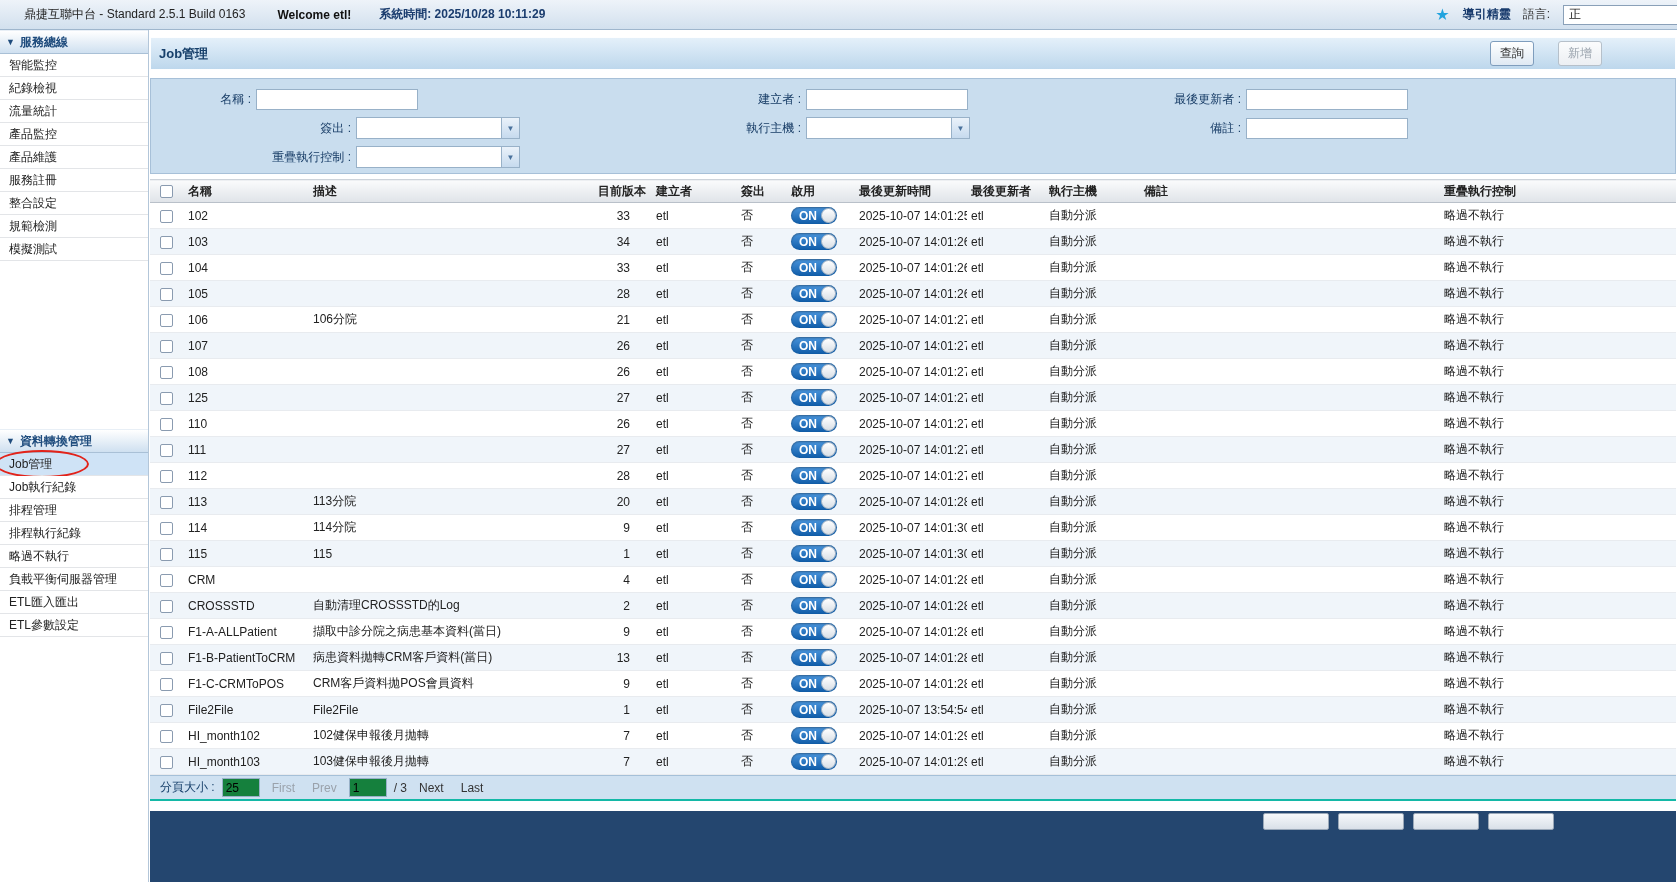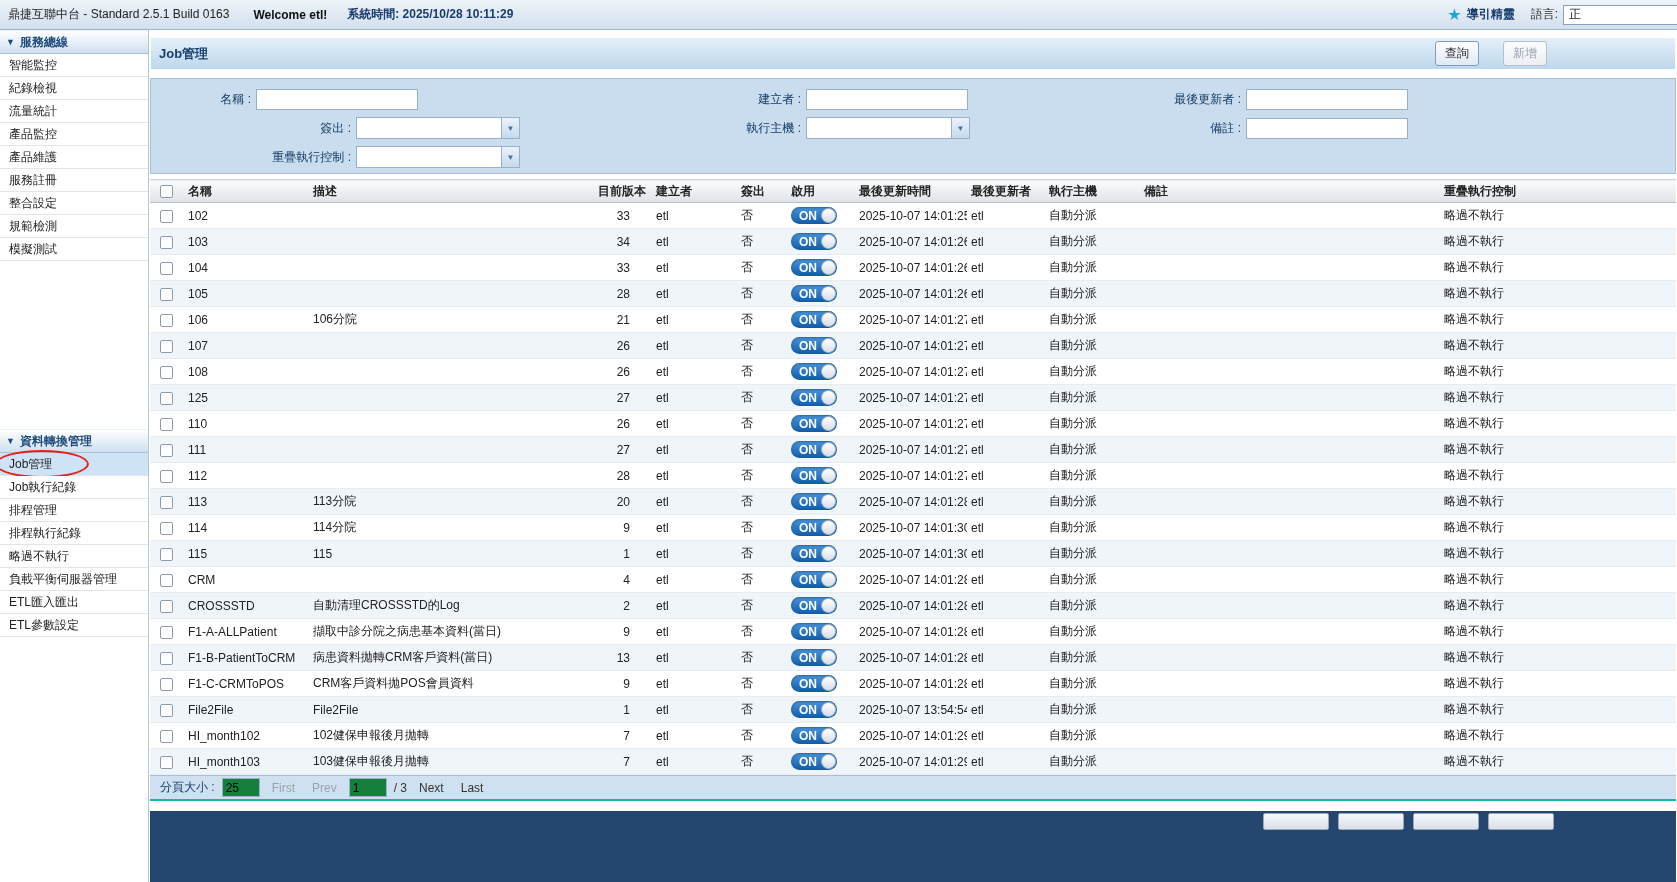--- a/index.html
+++ b/index.html
@@ -7,28 +7,28 @@
   html,body { margin:0; padding:0; }
   body {
     width:1677px; height:882px; overflow:hidden; background:#fff;
     font-family:"Liberation Sans","DejaVu Sans",sans-serif; font-size:12px; color:#222;
   }
   .app { display:flex; flex-direction:column; width:1677px; height:882px; }
 
   
   .topbar {
     height:30px; flex:0 0 30px; display:flex; align-items:center; overflow:hidden;
-    background:linear-gradient(#eef3f9,#d2e0ee); border-bottom:1px solid #9fb6cd; padding:0 0 0 8px;
+    background:linear-gradient(#eef3f9,#d2e0ee); border-bottom:1px solid #9fb6cd; padding:0 0 0 24px;gap:8px;
   }
   .app-title { color:#222; margin-right:24px; }
   .welcome { font-weight:bold; color:#111; margin-right:20px; }
   .systime { font-weight:bold; color:#1a3c6e; }
   .tb-spacer { flex:1; }
   .star { color:#21a3de; font-size:16px; margin-right:5px; }
-  .wizard { color:#1a3c6e; font-weight:bold; margin-right:16px; cursor:pointer; }
+  .wizard { color:#1a3c6e; font-weight:bold; margin-right:4px; cursor:pointer; }
   .lang-label { color:#333; margin-right:5px; }
   .lang-select {
     width:140px; height:20px; flex:0 0 140px; margin-right:-26px; display:inline-flex; align-items:center;
     background:#fff; border:1px solid #8aa0b8; padding-left:5px; overflow:hidden;
   }
 
   .content { flex:1; display:flex; min-height:0; }
 
   
   .sidebar { width:149px; flex:0 0 149px; background:#fff; border-right:1px solid #b3c6d9; overflow:hidden; }
@@ -51,21 +51,21 @@
 
   
   .main { flex:1; min-width:0; display:flex; flex-direction:column; background:#fff; padding-top:7px; overflow:hidden; }
 
   .page-header {
     flex:0 0 33px; height:33px; margin:0 1px; display:flex; align-items:center; padding:0 8px;
     background:linear-gradient(#e4f0fa,#bdd7ec); border:1px solid #fdfeff;
   }
   .page-title { font-weight:bold; color:#17406b; font-size:13px; }
   .ph-spacer { flex:1; }
-  .ph-buttons { display:flex; gap:24px; margin-right:120px; }
+  .ph-buttons { display:flex; gap:24px; margin-right:65px; }
   .btn {
     font-size:12px; color:#2b2b2b; background:linear-gradient(#ffffff,#dfe9f3);
     border:1px solid #7f9dbd; border-radius:3px; padding:3px 9px; cursor:pointer;
   }
   .btn.disabled { color:#9aa3ad; border-color:#b6c0ca; background:linear-gradient(#fbfcfd,#eceff3); cursor:default; }
 
   .search-form {
     flex:0 0 96px; margin:8px 1px 5px; background:#c9ddee; border:1px solid #a7c0d8; padding-top:9px;
   }
   .sf-grid { display:grid; grid-template-columns:450px 540px 1fr; row-gap:7px; }

